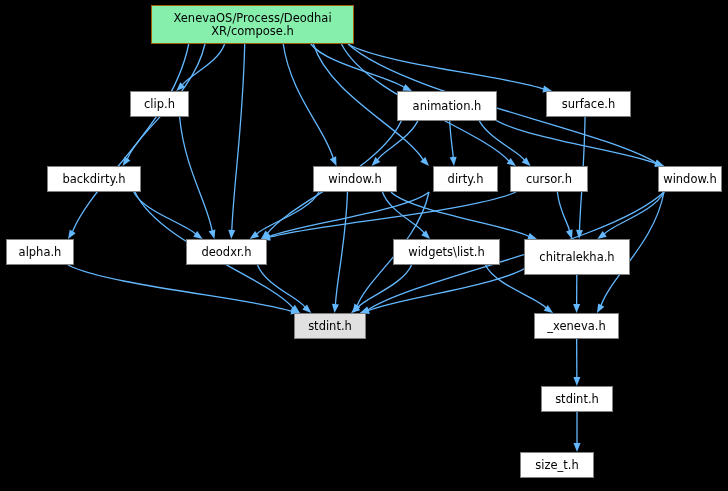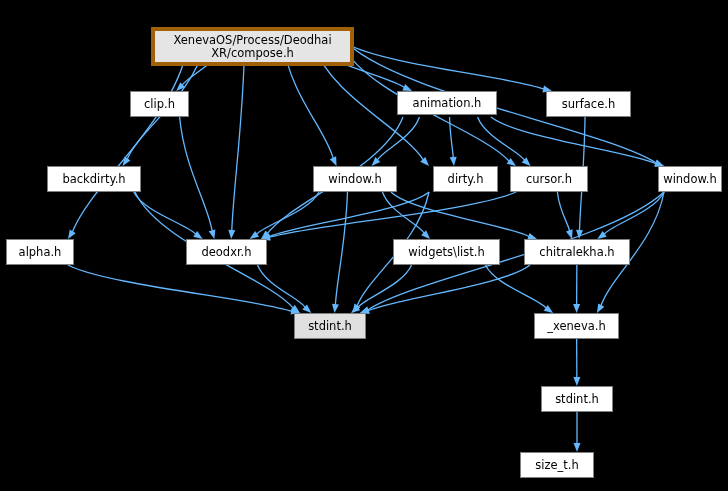--- a/index.html
+++ b/index.html
@@ -32,23 +32,22 @@
     line-height: 13px;
     text-align: center;
     display: flex;
     align-items: center;
     justify-content: center;
     white-space: pre;
     letter-spacing: 0px;
     z-index: 5;
   }
   .node.highlight {
-    background: #e5e5e5;
-    border: 4px solid #a16207;
-    margin-top: 22px;
+    background: #86efac;
+    border: 1px solid #a16207;
   }
   .node.current {
     background: #e0e0e0;
     border: 1px solid #808080;
   }
   .edge-path {
     fill: none;
     stroke: #63b8ff;
     stroke-width: 1.3px;
   }
@@ -135,29 +134,29 @@
       <polygon class="edge-head" points="576.59,313 573.1388006292028,303.9811739731266 580.1386979404903,304.0190900835628"></polygon>
       <path class="edge-path" d="M 576.65 339 C 576.6861399999999 358.74, 576.85618 371.9, 576.8641964455176 377.72012668971337"></path>
       <polygon class="edge-head" points="576.91,386 573.3602670801516,377.01949911209044 580.3601599753214,376.9807763003299"></polygon>
       <path class="edge-path" d="M 577 412 C 577 428.8, 577 440, 577 443.72"></path>
       <polygon class="edge-head" points="577,452 573.5,443 580.5,443"></polygon>
     </svg>
   <div id="node-layer">
       <div class="node highlight" style="left: 151px; top: 5px; width: 203px; height: 39px;">XenevaOS/Process/Deodhai
 XR/compose.h</div>
       <div class="node" style="left: 130px; top: 91px; width: 59px; height: 26px;">clip.h</div>
-      <div class="node" style="left: 397px; top: 91px; width: 100px; height: 24px;">animation.h</div>
+      <div class="node" style="left: 397px; top: 91px; width: 100px; height: 30px;">animation.h</div>
       <div class="node" style="left: 546px; top: 91px; width: 85px; height: 26px;">surface.h</div>
       <div class="node" style="left: 47px; top: 166px; width: 94px; height: 26px;">backdirty.h</div>
       <div class="node" style="left: 313px; top: 166px; width: 84px; height: 26px;">window.h</div>
       <div class="node" style="left: 433px; top: 166px; width: 65px; height: 26px;">dirty.h</div>
       <div class="node" style="left: 510px; top: 166px; width: 78px; height: 26px;">cursor.h</div>
       <div class="node" style="left: 658px; top: 166px; width: 64px; height: 26px;">window.h</div>
       <div class="node" style="left: 6px; top: 239px; width: 68px; height: 26px;">alpha.h</div>
       <div class="node" style="left: 186px; top: 239px; width: 81px; height: 26px;">deodxr.h</div>
       <div class="node" style="left: 393px; top: 239px; width: 107px; height: 26px;">widgets\list.h</div>
-      <div class="node" style="left: 524px; top: 239px; width: 106px; height: 26px;">chitralekha.h</div>
+      <div class="node" style="left: 524px; top: 239px; width: 106px; height: 36px;">chitralekha.h</div>
       <div class="node current" style="left: 294px; top: 313px; width: 72px; height: 26px;">stdint.h</div>
       <div class="node" style="left: 534px; top: 313px; width: 85px; height: 26px;">_xeneva.h</div>
       <div class="node" style="left: 541px; top: 386px; width: 72px; height: 26px;">stdint.h</div>
       <div class="node" style="left: 520px; top: 452px; width: 74px; height: 26px;">size_t.h</div>
     </div>
 </div>
 
 </body></html>

